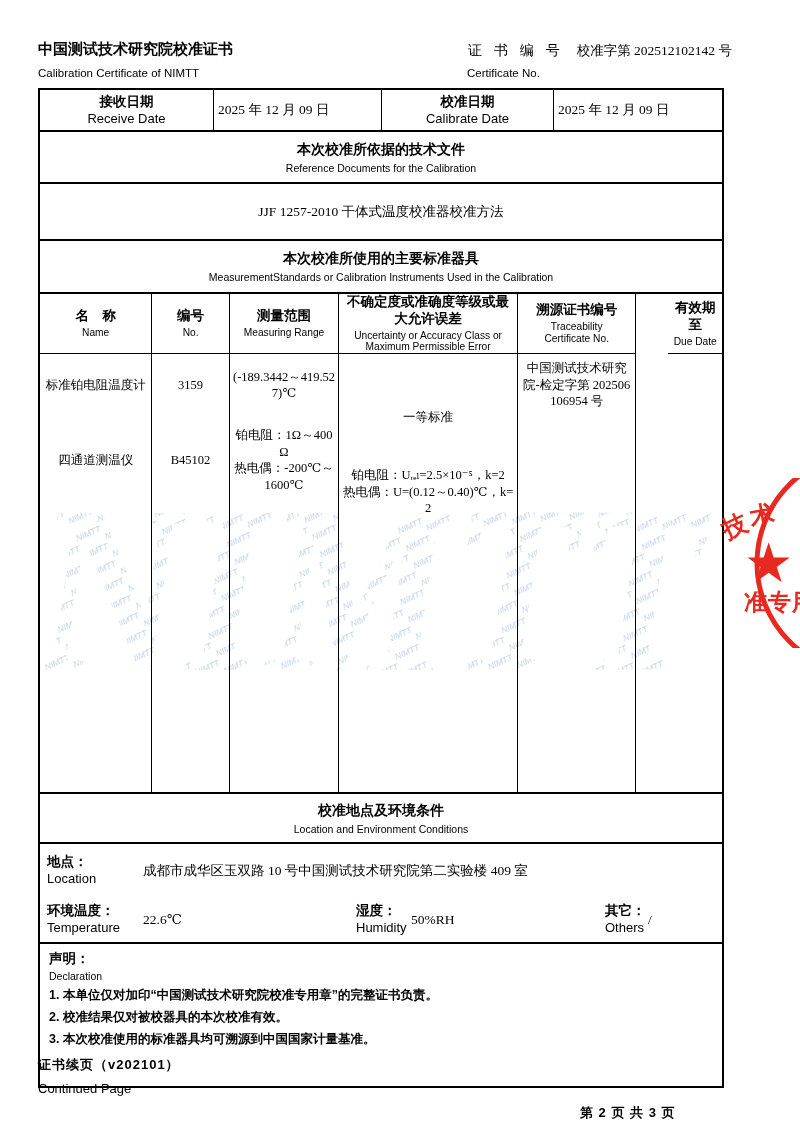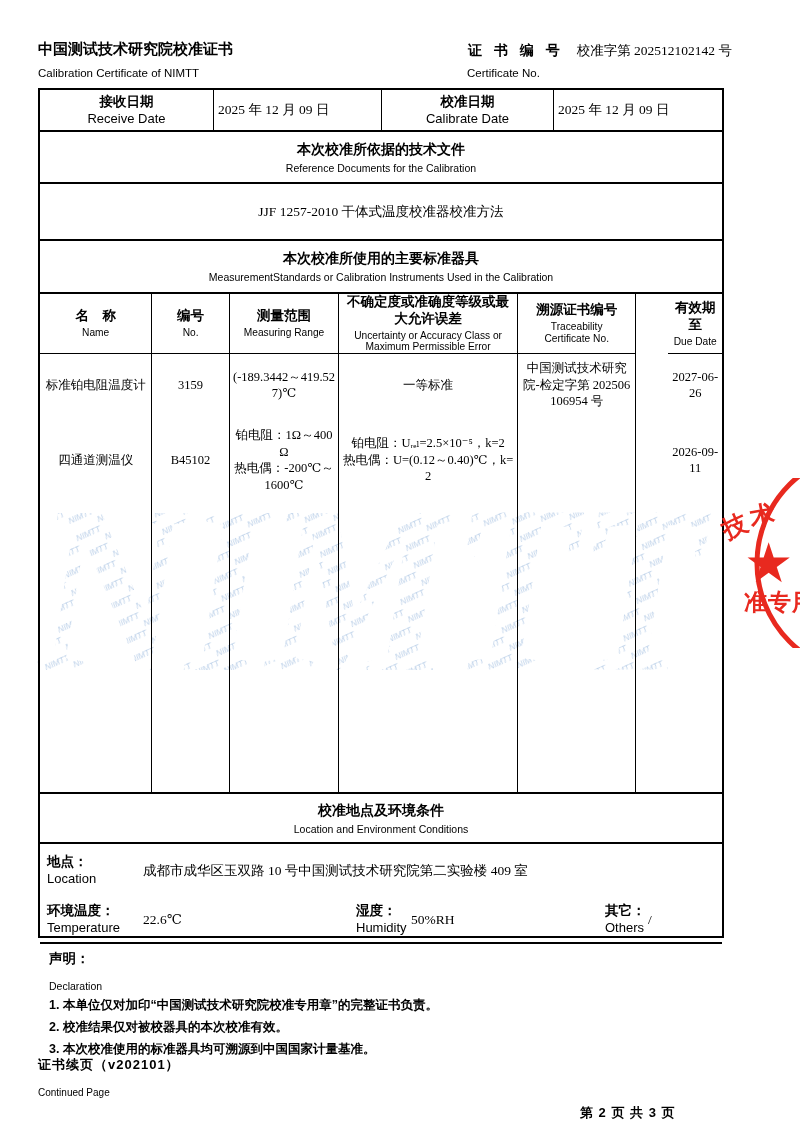--- a/index.html
+++ b/index.html
@@ -7,26 +7,26 @@
   .page {
     position:relative; width:800px; height:1131px; background:#fff;
     overflow:hidden; color:#000;
     font-family:"Liberation Sans","DejaVu Sans",sans-serif;
   }
 
   
   .hdr-title { position:absolute; left:38px; top:40px; font-size:15px; font-weight:bold; }
   .hdr-sub   { position:absolute; left:38px; top:67px; font-size:11.5px; }
   .cert-line { position:absolute; left:468px; top:42px; display:flex; gap:13px; align-items:baseline; }
-  .cert-label{ font-size:14px; font-weight:bold; letter-spacing:4px; white-space:nowrap; }
+  .cert-label{ font-size:14px; font-weight:normal; letter-spacing:4px; white-space:nowrap; }
   .cert-value{ font-family:"Liberation Serif","DejaVu Serif",serif; font-size:13.5px; white-space:nowrap; }
   .cert-en   { position:absolute; left:467px; top:67px; font-size:11.5px; }
 
   
-  .main { position:absolute; left:38px; top:88px; width:686px; height:850px;
+  .main { position:absolute; left:38px; top:88px; width:686px; height:1000px;
           border:2px solid #000; z-index:1; }
 
   .r-dates { display:flex; height:40px; }
   .r-dates .cell { height:100%; }
   .dc1 { width:174px; border-right:1.5px solid #000; display:flex; flex-direction:column; justify-content:center; align-items:center; }
   .dc2 { width:168px; border-right:1.5px solid #000; display:flex; align-items:center; padding-left:4px; }
   .dc3 { width:172px; border-right:1.5px solid #000; display:flex; flex-direction:column; justify-content:center; align-items:center; }
   .dc4 { flex:1; display:flex; align-items:center; padding-left:4px; }
   .lab-cn { font-size:13.5px; font-weight:bold; line-height:1.2; }
   .lab-en { font-size:13px; line-height:1.2; margin-top:1px; }
@@ -40,21 +40,21 @@
   .h-loc { height:50px; }
 
   .r-refdoc { border-top:2px solid #000; height:57px; display:flex; align-items:center; justify-content:center;
               font-family:"Liberation Serif","DejaVu Serif",serif; font-size:13.5px; }
 
   
   .std { border-top:2px solid #000; height:500px; display:flex; }
   .col { display:flex; flex-direction:column; }
   .col + .col { border-left:1.5px solid #000; }
   .w1{flex:0 1 112px;} .w2{flex:0 1 78px;justify-content:space-between;} .w3{flex:0 1 110px;}
-  .w4{flex:0 1 180px;} .w5{flex:0 1 119px;} .w6{flex:0 1 87px;padding-left:32px;}
+  .w4{flex:0 1 180px;gap:32px;} .w5{flex:0 1 119px;} .w6{flex:0 1 87px;padding-left:32px;}
   .col .h { height:60px; border-bottom:1.5px solid #000; display:flex; flex-direction:column;
             justify-content:center; align-items:center; text-align:center; padding:0 2px; }
   .h .cn { font-size:13.5px; font-weight:bold; line-height:1.25; }
   .h .en { font-size:10.2px; line-height:1.15; margin-top:2px; white-space:pre-line; }
   .col .b { flex:1; display:flex; flex-direction:column; }
   .e { display:flex; align-items:center; justify-content:center; text-align:center;
        font-family:"Liberation Serif","DejaVu Serif",serif; font-size:12.5px; line-height:1.32;
        padding:0 3px; white-space:pre-line; word-break:break-all; }
   .e1 { height:62px; } .e2 { height:88px; }
 
@@ -66,28 +66,28 @@
   .r-env { height:45px; display:flex; align-items:center;gap:32px; }
   .g1 { width:277px; display:flex; align-items:center; }
   .g2 { width:217px; display:flex; align-items:center; }
   .g3 { flex:1; display:flex; align-items:center; }
   .el1 { width:103px; } .el2 { width:62px; } .el3 { width:50px; }
   .env-val { font-family:"Liberation Serif","DejaVu Serif",serif; font-size:13.5px; }
 
   
   .r-decl { border-top:2px solid #000; height:110px; padding:6px 9px; }
   .decl-cn { font-size:13.5px; font-weight:bold; }
-  .decl-en { font-size:10.5px; margin-top:12px; }
+  .decl-en { font-size:10.5px; margin-top:2px; }
   .decl-item { font-size:12.5px; font-weight:bold; margin-top:5px; }
 
   
   .ft-left  { position:absolute; left:38px;  top:1056px; }
   .ft-right { position:absolute; left:580px; top:1104px; }
   .ft-cn { font-size:13px; font-weight:bold; letter-spacing:1px; }
-  .ft-en { font-size:10px; margin-top:13px; }
+  .ft-en { font-size:13px; margin-top:7px; }
 
   
   .wm { position:absolute; left:28px; top:430px; z-index:0; pointer-events:none; }
   .stamp { position:absolute; left:718px; top:478px; width:82px; height:170px; overflow:hidden; z-index:2; pointer-events:none; }
 </style>
 </head>
 <body>
 
 <div class="page">
 
@@ -192,24 +192,20 @@
         </div>
         <div class="b">
           <div class="e e1">中国测试技术研究院-检定字第 202506106954 号</div>
         </div>
       </div>
       <div class="col w6">
         <div class="h">
           <div class="cn">有效期至</div>
           <div class="en">Due Date</div>
         </div>
-        <div class="b">
-          <div class="e e1">2027-06-26</div>
-          <div class="e e2">2026-09-11</div>
-        </div>
       </div>
     </div>
 
     <div class="sec-head h-loc">
       <div class="cn">校准地点及环境条件</div>
       <div class="en">Location and Environment Conditions</div>
     </div>
     <div class="r-place">
       <div class="lblock pl">
         <div class="lab-cn">地点：</div>

